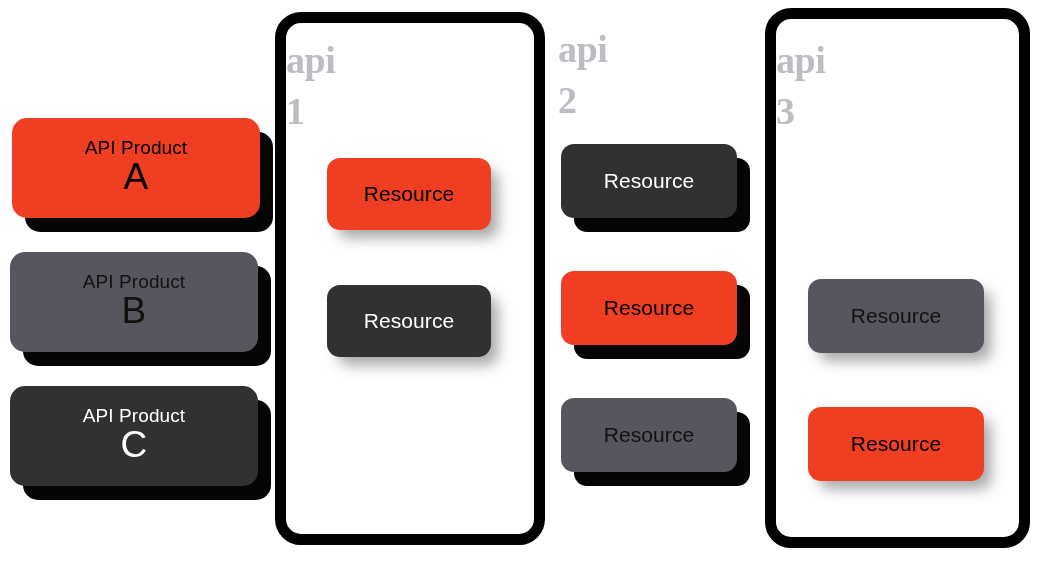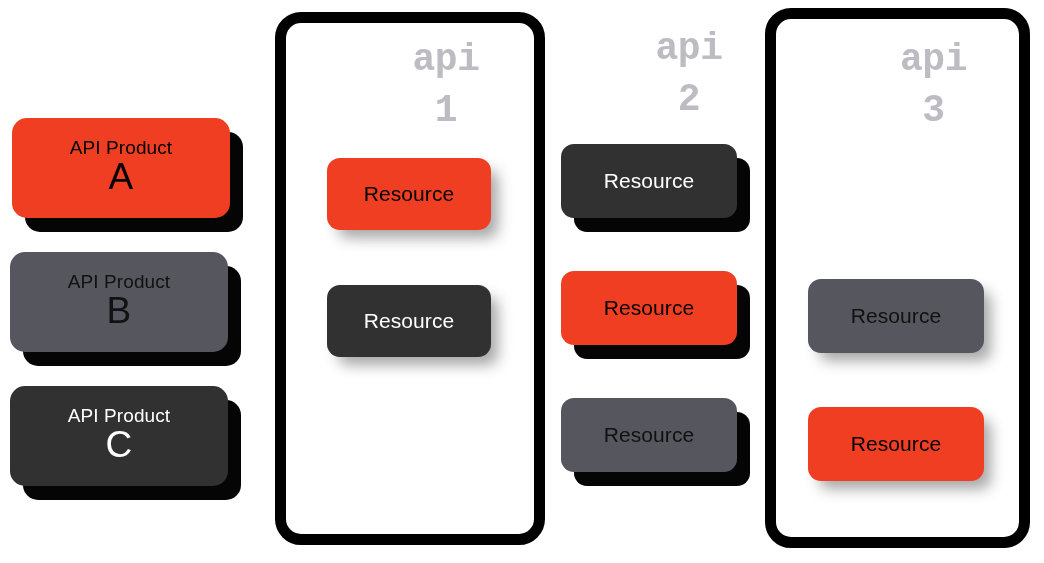--- a/index.html
+++ b/index.html
@@ -21,21 +21,21 @@
     line-height:1.1;
   }
 
   
   .hard-shadow{ box-shadow:13px 14px 0 0 #050505; }
   
   .soft-shadow{ box-shadow:9px 10px 14px -2px rgba(60,60,60,.45); }
 
   
   .product-card{
-    width:218px;height:100px;
+    width:248px;height:100px;
     border-radius:15px;
   }
   .product-card .pc-line1{
     font-size:19px;font-weight:400;letter-spacing:.1px;
     display:block;
   }
   .product-card .pc-line2{
     font-size:37px;font-weight:400;letter-spacing:.5px;
     display:block;margin-top:-2px;
   }
@@ -44,28 +44,27 @@
   .api-panel{
     position:absolute;
     background:#ffffff;
     border:11px solid #000000;
     border-radius:26px;
     box-sizing:border-box;
   }
   .api-label{
     position:absolute;
     width:100%;
-    text-align:center;
+    text-align:left;
     color:#bcbcc2;
     font-weight:bold;
-    font-family:Liberation Mono, monospace;
+    font-family:Liberation Serif, serif;
     letter-spacing:-0.5px;
     line-height:1.0;
     user-select:none;
-    padding-left:36px;
   }
   .api-label .api-word{display:block;font-size:38px;}
   .api-label .api-num{display:block;font-size:38px;margin-top:13px;}
 
   
   .resource{
     width:164px;height:72px;
     border-radius:13px;
     font-size:21px;font-weight:400;
     letter-spacing:.1px;

